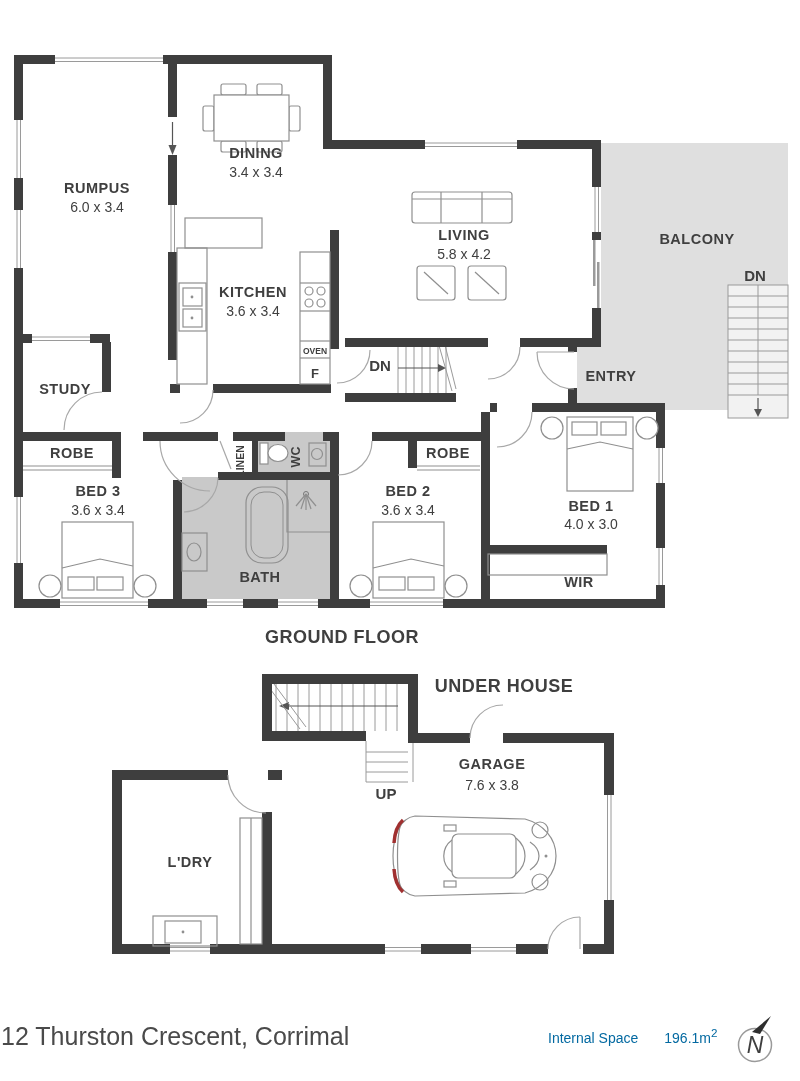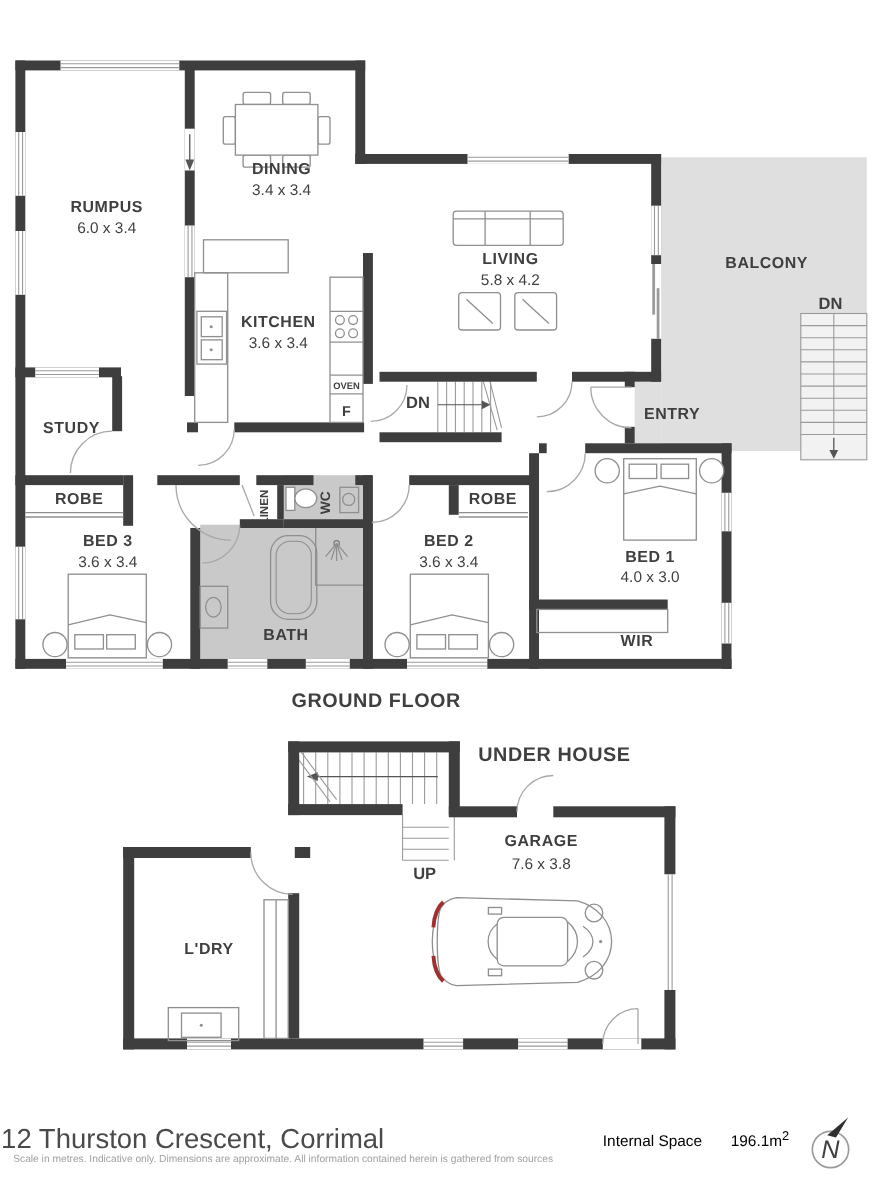--- a/index.html
+++ b/index.html
@@ -17,21 +17,21 @@
   .tread{stroke:#9a9a9a;stroke-width:1;}
   .rn{font-weight:bold;font-size:14.5px;text-anchor:middle;letter-spacing:.5px;}
   .rd{font-size:14px;text-anchor:middle;}
   .ft{font-weight:bold;font-size:18px;text-anchor:middle;letter-spacing:.5px;}
   .sm{font-weight:bold;font-size:8.5px;text-anchor:middle;}
   .md{font-weight:bold;font-size:13px;text-anchor:middle;}
   .dn{font-weight:bold;font-size:15px;text-anchor:middle;}
   .vt{font-weight:bold;font-size:10.5px;text-anchor:middle;}
   .vt2{font-weight:bold;font-size:12.5px;text-anchor:middle;}
   .footer-address{position:absolute;left:1px;top:1022px;font-size:25px;color:#4a4a4a;}
-  .footer-ispace{position:absolute;left:548px;top:1026px;font-size:14px;color:#000000;}
+  .footer-ispace{position:absolute;left:548px;top:1026px;font-size:14px;color:#0369a1;}
   .footer-ispace .val{margin-left:26px;}
   .disc{position:absolute;left:12px;font-size:9.3px;color:#a0a0a0;white-space:nowrap;}
   .disc1{top:1048px;} .disc2{top:1059px;}
   .north{position:absolute;left:730px;top:1014px;}
 </style>
 </head>
 <body>
 
 <div class="canvas">
 
@@ -459,15 +459,14 @@
   </div>
 
   <div class="north">
     <svg width="50" height="58" viewBox="0 0 50 58">
       <circle cx="25" cy="31" r="16.5" fill="none" stroke="#9a9a9a" stroke-width="1.5"></circle>
       <polygon points="22,18 41,2 30,20" fill="#2e2e2e"></polygon>
       <text x="25" y="39" text-anchor="middle" font-family="Liberation Serif, serif" font-style="italic" font-size="23" fill="#3c3c3c">N</text>
     </svg>
   </div>
 
-  <div class="disc disc1">Scale in metres. Indicative only. Dimensions are approximate. All information contained herein is gathered from sources</div>
 
 </div>
 
 </body></html>

